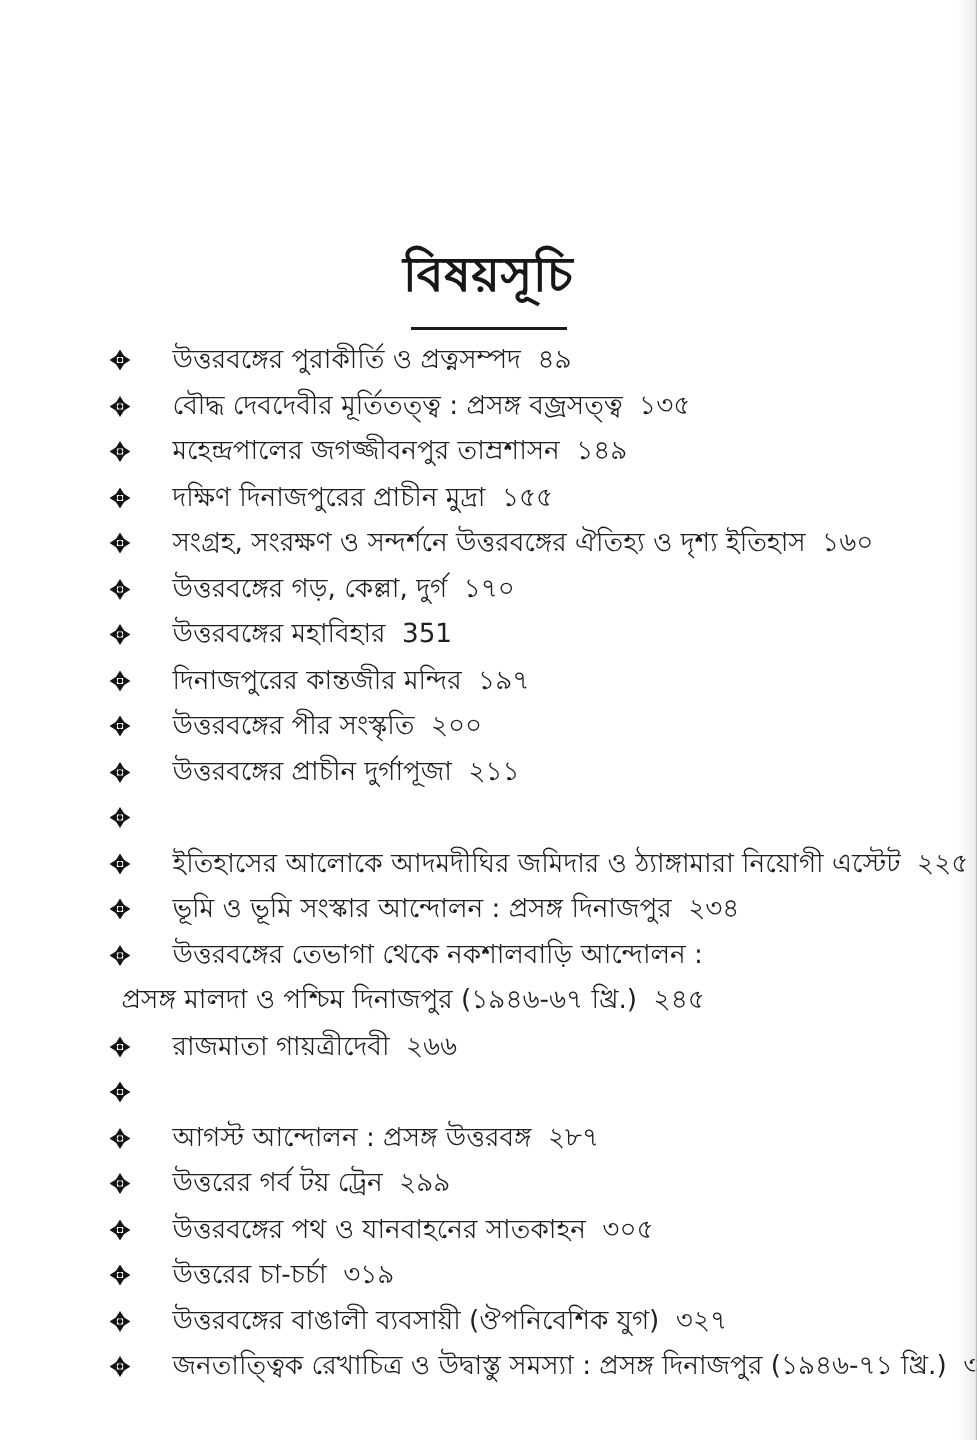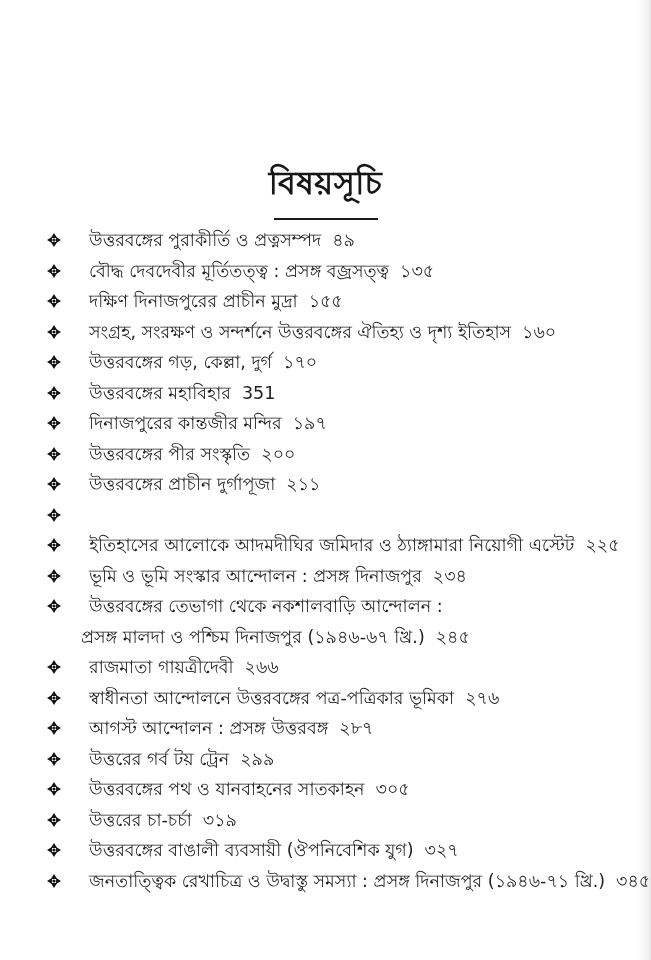--- a/index.html
+++ b/index.html
@@ -48,21 +48,21 @@
     left: 0;
     width: 100%;
     margin: 0;
     padding: 0;
     list-style: none;
   }
   .row {
     display: flex;
     align-items: center;
     height: 30.5px;
-    padding-left: 46px;
+    padding-left: 72px;
     white-space: nowrap;
   }
   .bullet {
     flex: 0 0 auto;
     width: 15px;
     height: 15px;
     margin-right: 28px;
     display: inline-flex;
     align-items: center;
     justify-content: center;
@@ -120,20 +120,34 @@
       <svg viewBox="0 0 13 13" width="14" height="14" aria-hidden="true">
         <g fill="#141414">
           <polygon points="6.5,0 9.4,4.6 3.6,4.6"></polygon>
           <polygon points="6.5,13 3.6,8.4 9.4,8.4"></polygon>
           <polygon points="0,6.5 4.6,3.6 4.6,9.4"></polygon>
           <polygon points="13,6.5 8.4,9.4 8.4,3.6"></polygon>
           <circle cx="6.5" cy="6.5" r="1.5"></circle>
         </g>
       </svg>
     </span>
+    <span class="txt"><span class="t">মহেন্দ্রপালের জগজ্জীবনপুর তাম্রশাসন</span><span class="pg">১৪৯</span></span>
+  </li>
+      <li class="row">
+    <span class="bullet">
+      <svg viewBox="0 0 13 13" width="14" height="14" aria-hidden="true">
+        <g fill="#141414">
+          <polygon points="6.5,0 9.4,4.6 3.6,4.6"></polygon>
+          <polygon points="6.5,13 3.6,8.4 9.4,8.4"></polygon>
+          <polygon points="0,6.5 4.6,3.6 4.6,9.4"></polygon>
+          <polygon points="13,6.5 8.4,9.4 8.4,3.6"></polygon>
+          <circle cx="6.5" cy="6.5" r="1.5"></circle>
+        </g>
+      </svg>
+    </span>
     <span class="txt"><span class="t">দক্ষিণ দিনাজপুরের প্রাচীন মুদ্রা</span><span class="pg">১৫৫</span></span>
   </li>
       <li class="row">
     <span class="bullet">
       <svg viewBox="0 0 13 13" width="14" height="14" aria-hidden="true">
         <g fill="#141414">
           <polygon points="6.5,0 9.4,4.6 3.6,4.6"></polygon>
           <polygon points="6.5,13 3.6,8.4 9.4,8.4"></polygon>
           <polygon points="0,6.5 4.6,3.6 4.6,9.4"></polygon>
           <polygon points="13,6.5 8.4,9.4 8.4,3.6"></polygon>
@@ -290,21 +304,20 @@
       <svg viewBox="0 0 13 13" width="14" height="14" aria-hidden="true">
         <g fill="#141414">
           <polygon points="6.5,0 9.4,4.6 3.6,4.6"></polygon>
           <polygon points="6.5,13 3.6,8.4 9.4,8.4"></polygon>
           <polygon points="0,6.5 4.6,3.6 4.6,9.4"></polygon>
           <polygon points="13,6.5 8.4,9.4 8.4,3.6"></polygon>
           <circle cx="6.5" cy="6.5" r="1.5"></circle>
         </g>
       </svg>
     </span>
-    <span class="txt"><span class="t">স্বাধীনতা আন্দোলনে উত্তরবঙ্গের পত্র-পত্রিকার ভূমিকা</span><span class="pg">২৭৬</span></span>
   </li>
       <li class="row">
     <span class="bullet">
       <svg viewBox="0 0 13 13" width="14" height="14" aria-hidden="true">
         <g fill="#141414">
           <polygon points="6.5,0 9.4,4.6 3.6,4.6"></polygon>
           <polygon points="6.5,13 3.6,8.4 9.4,8.4"></polygon>
           <polygon points="0,6.5 4.6,3.6 4.6,9.4"></polygon>
           <polygon points="13,6.5 8.4,9.4 8.4,3.6"></polygon>
           <circle cx="6.5" cy="6.5" r="1.5"></circle>

